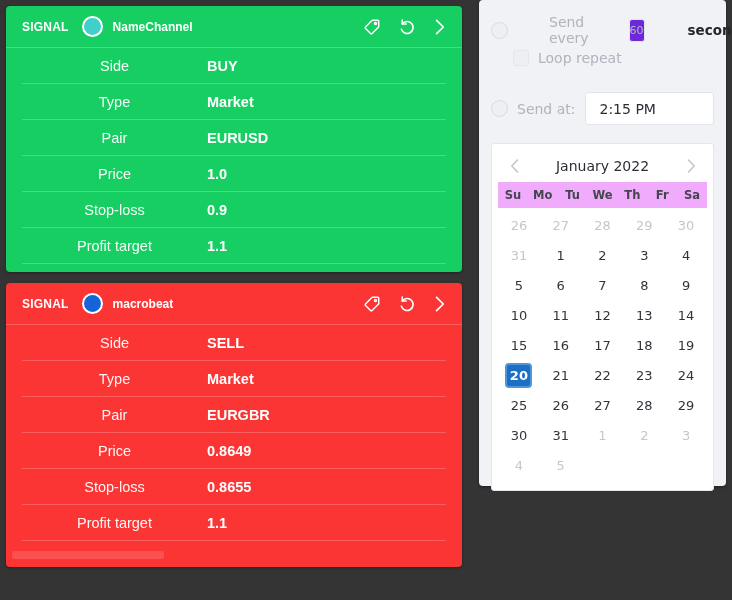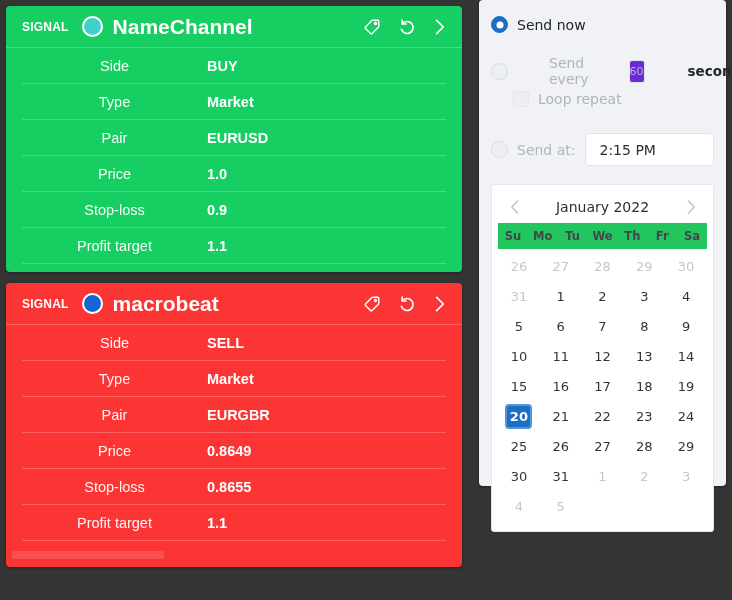--- a/index.html
+++ b/index.html
@@ -54,21 +54,21 @@
   .avatar {
     width: 21px; height: 21px;
     border-radius: 50%;
     margin: 0 10px 0 13px;
     border: 2px solid #ffffff;
     flex: 0 0 auto;
   }
 
   .channel-name {
     color: #ffffff;
-    font-size: 21px;
+    font-size: 12px;
     font-weight: bold;
   }
 
   .header-icons {
     margin-left: auto;
     display: flex;
     align-items: center;
     gap: 14px;
   }
   .hicon {
@@ -220,21 +220,21 @@
   .cal-title {
     flex: 1;
     text-align: center;
     font-size: 14px;
     color: #2B2F35;
   }
 
   .cal-weekdays {
     display: grid;
     grid-template-columns: repeat(7, 1fr);
-    background: #22c55e;
+    background: #f0abfc;
     height: 26px;
     align-items: center;
   }
   .cal-weekdays div {
     text-align: center;
     font-size: 11.5px;
     font-weight: bold;
     color: #43474D;
   }
 
@@ -369,24 +369,20 @@
           <span class="k">Profit target</span>
           <span class="v">1.1</span>
         </div>
       </div>
       <div class="bottom-stub"></div>
     </div>
   </div>
 
 <div id="schedule-panel">
 
-  <div class="opt-row" id="send-now-row">
-    <div class="radio on"></div>
-    <span class="opt-label">Send now</span>
-  </div>
 
   <div class="opt-row" id="send-every-row">
     <div class="radio off"></div>
     <span class="opt-label dim">Send every</span>
     <div class="num-box">60</div>
     <span class="seconds-label">seconds</span>
   </div>
 
   <div class="opt-row" id="loop-row">
     <div class="checkbox"></div>

